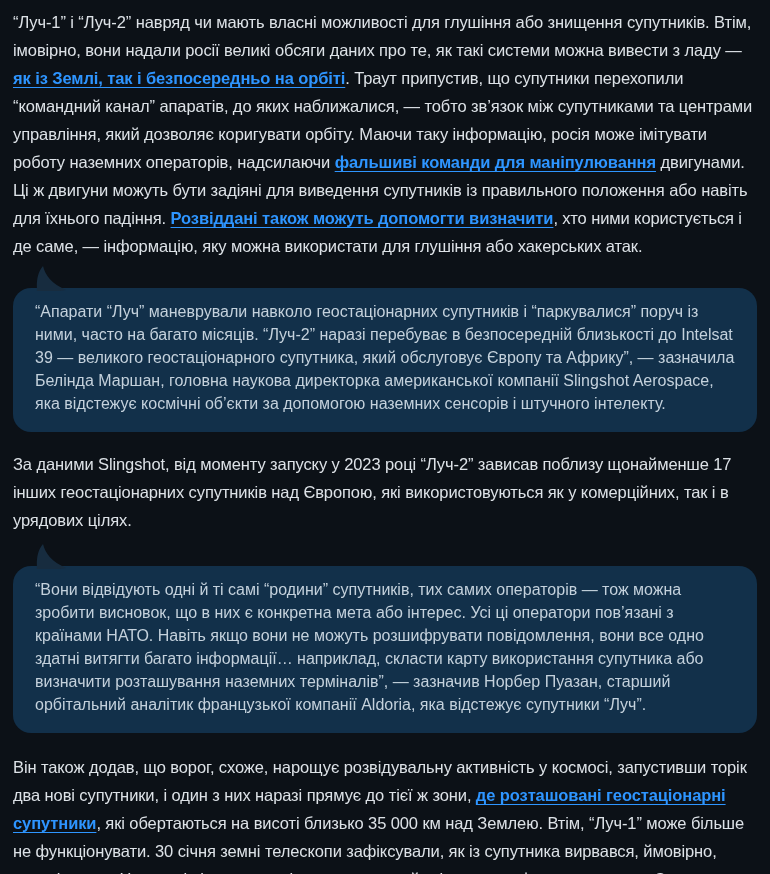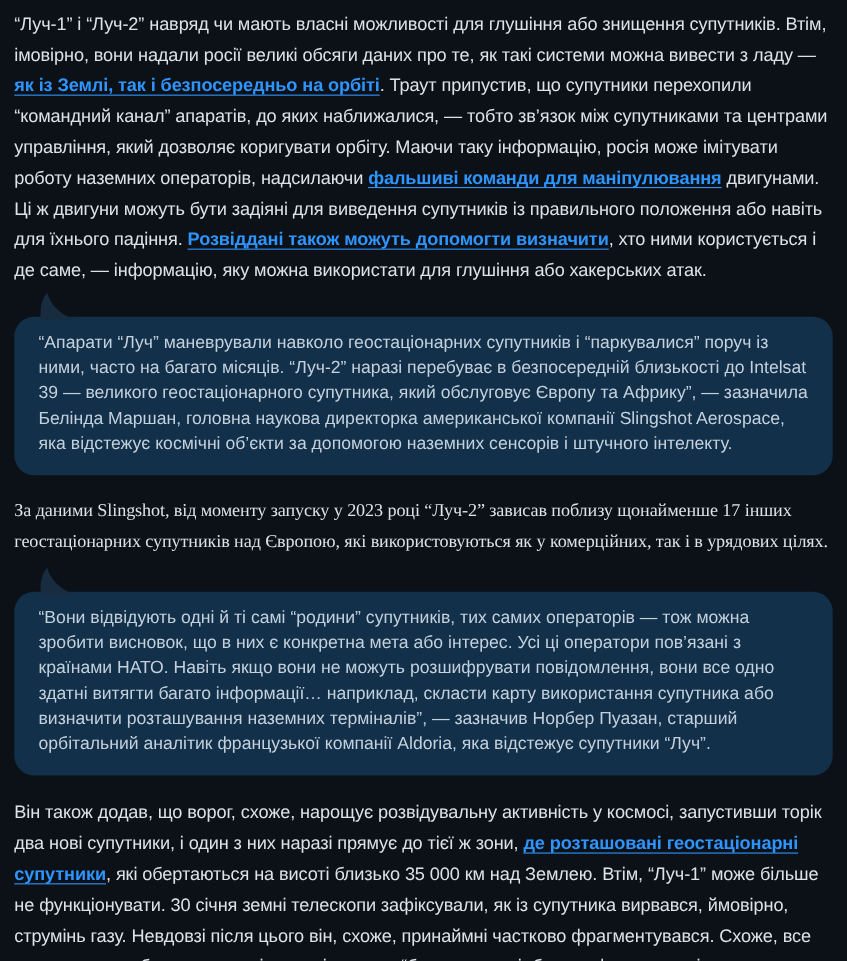--- a/index.html
+++ b/index.html
@@ -19,21 +19,21 @@
     font-family:"Liberation Sans","DejaVu Sans",sans-serif;
     color:var(--text);
   }
   .article{
     padding:8px 13px 6px 13px;
     font-size:16.5px;
     line-height:28px;
     letter-spacing:-0.1px;
   }
   .body-par{margin:0;}
-  .par-gap-a{margin-top:18px;font-family:Liberation Serif, serif;}
+  .par-gap-a{margin-top:18px;}
   .par-gap-b{margin-top:20px;}
   a.inline-link{
     color:var(--link);
     text-decoration:underline;
     text-decoration-thickness:1px;
     text-underline-offset:3px;
     cursor:pointer;
     font-weight:bold;
   }
   .quote-wrap{

